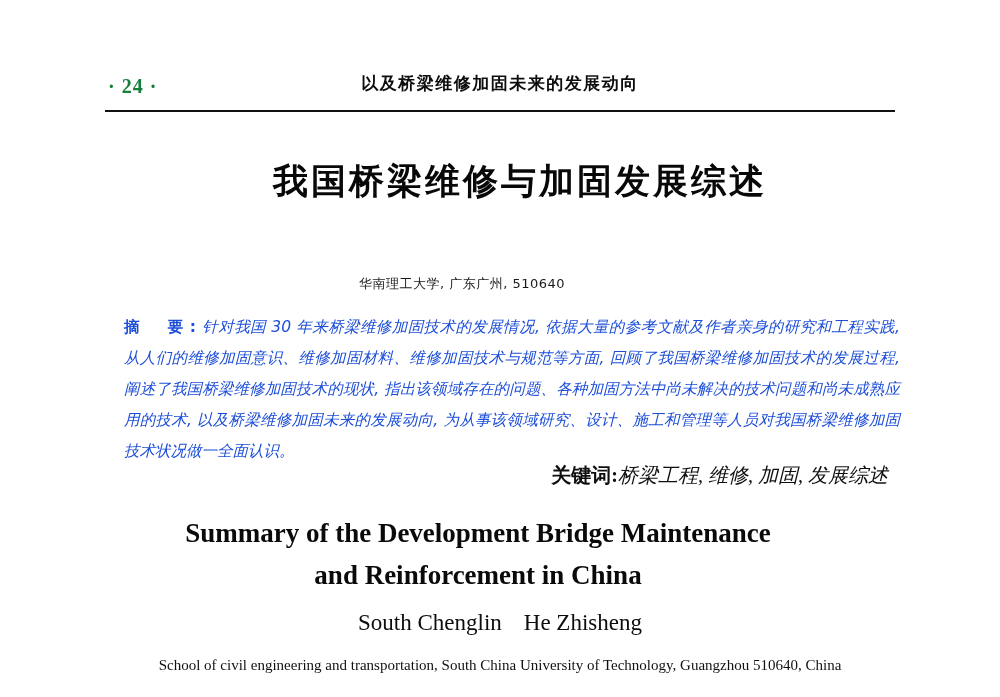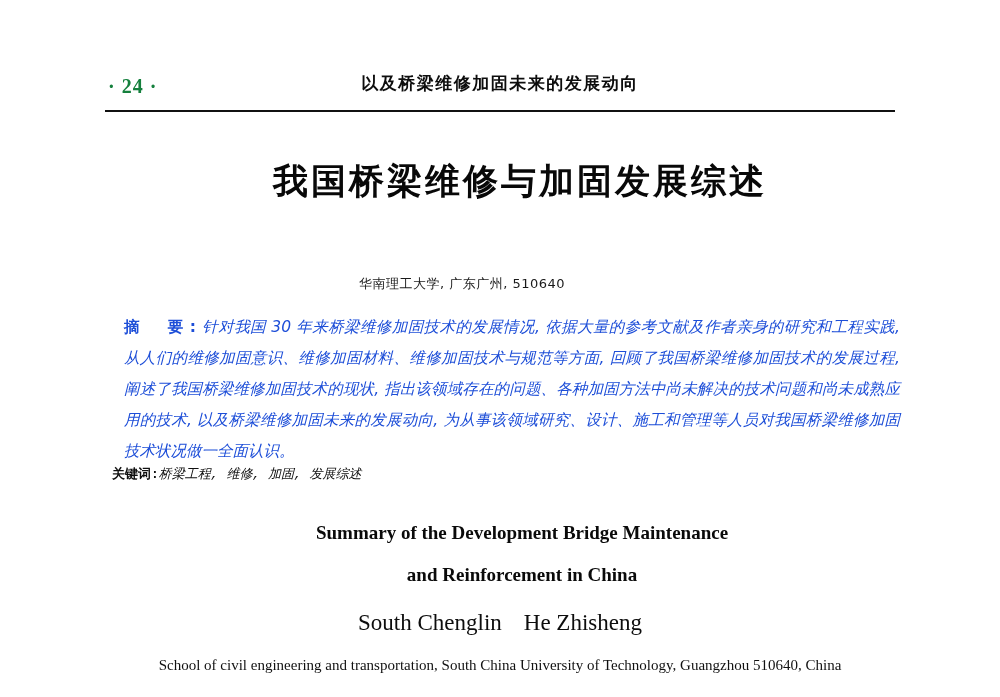--- a/index.html
+++ b/index.html
@@ -119,39 +119,39 @@
     font-style: normal;
   }
   .label-wide {
     letter-spacing: 6px;
   }
   .keywords {
     position: absolute;
     top: 460px;
     left: 112px;
     width: 776px;
-    font-family: Liberation Mono, monospace;
-    font-size: 13px;
+    font-family: Liberation Serif, serif;
+    font-size: 20px;
     line-height: 30px;
     color: #0f0f0f;
     font-style: italic;
+    text-align: right;
   }
 
   .en-title {
     position: absolute;
     top: 512px;
     left: 0;
     width: 956px;
     text-align: center;
     font-family: "Liberation Serif", serif;
     font-weight: bold;
-    font-size: 19px;
+    font-size: 27px;
     line-height: 42px;
     color: #0a0a0a;
-    padding-left: 44px;
   }
 
   .en-authors {
     position: absolute;
     top: 610px;
     left: 0;
     width: 1000px;
     text-align: center;
     font-family: "Liberation Serif", serif;
     font-size: 23px;

